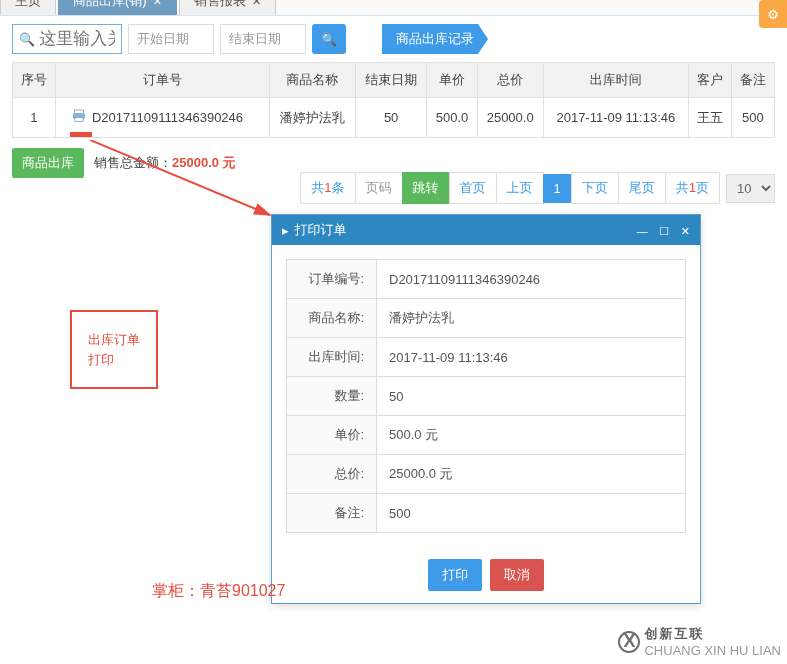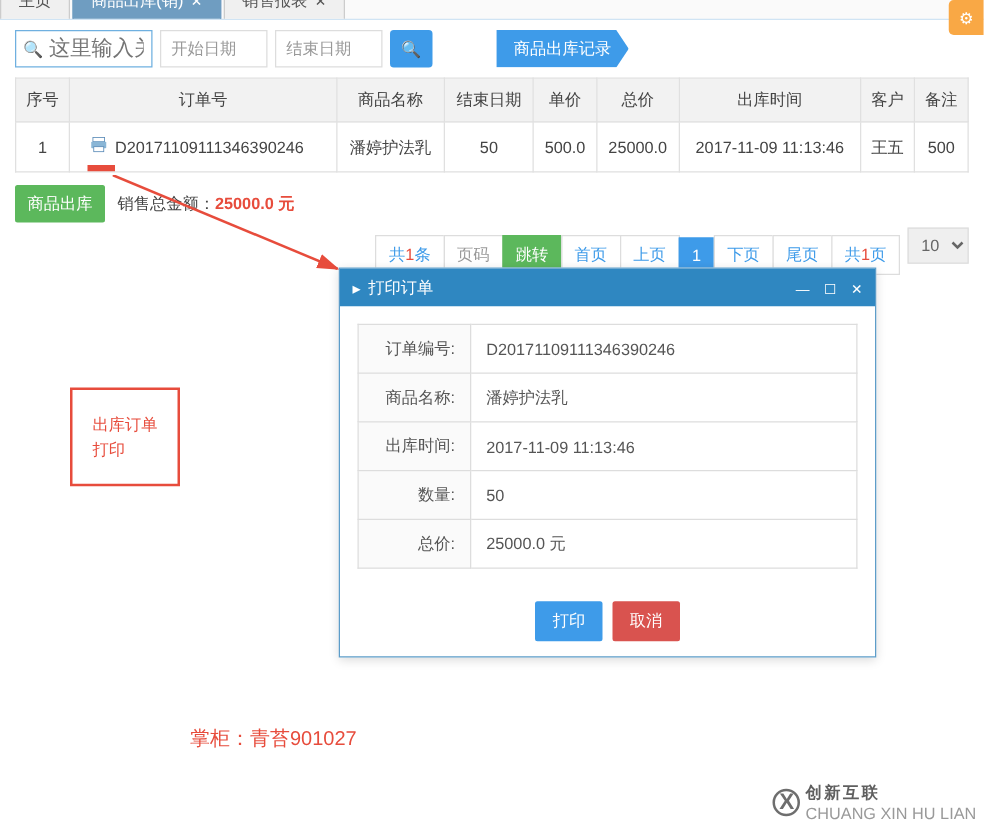--- a/index.html
+++ b/index.html
@@ -10,42 +10,42 @@
 .tab.active { background: #6f9dc1; color: #fff; border-color: #6f9dc1; }
 .tab .close { margin-left: 6px; font-size: 11px; cursor: pointer; }
 .gear-tab { position: absolute; right: 0; top: 0; width: 28px; height: 28px; background: #f9a845; color: #fff; display: flex; align-items: center; justify-content: center; border-radius: 4px 0 0 4px; }
 
 .toolbar { display: flex; gap: 6px; padding: 8px 12px; align-items: center; }
 .search-box { display: flex; align-items: center; border: 1px solid #6fb0e0; height: 30px; padding: 0 6px; width: 110px; }
 .search-box .icon { color: #3e9be9; margin-right: 4px; }
 .search-box input { border: none; outline: none; width: 100%; font-size: 17px; }
 .date-input { border: 1px solid #ddd; height: 30px; padding: 0 8px; width: 86px; color: #999; display: flex; align-items: center; }
 .btn-search { width: 34px; height: 30px; background: #3e9be9; color: #fff; border: none; display: flex; align-items: center; justify-content: center; cursor: pointer; border-radius: 3px; }
-.ribbon { background: #3e9be9; color: #fff; padding: 6px 14px; margin-left: 45px; position: relative; clip-path: polygon(0 0, calc(100% - 10px) 0, 100% 50%, calc(100% - 10px) 100%, 0 100%); }
+.ribbon { background: #3e9be9; color: #fff; padding: 6px 14px; margin-left: 30px; position: relative; clip-path: polygon(0 0, calc(100% - 10px) 0, 100% 50%, calc(100% - 10px) 100%, 0 100%); }
 
 .data-table { width: 100%; border-collapse: collapse; margin: 0 12px; width: calc(100% - 24px); }
 .data-table th { background: #f2f2f2; border: 1px solid #e0e0e0; padding: 8px 6px; font-weight: normal; color: #444; }
 .data-table td { border: 1px solid #e0e0e0; padding: 10px 6px; text-align: center; color: #444; }
 .printer-cell { display: flex; align-items: center; gap: 4px; justify-content: flex-start; padding-left: 8px; }
 .printer-icon-wrap { position: relative; }
 .red-bar { position: absolute; bottom: -10px; left: 0; width: 22px; height: 5px; background: #e74c3c; }
 
 .action-bar { display: flex; align-items: center; padding: 10px 12px; gap: 10px; }
 .btn-outbound { background: #5cb85c; color: #fff; border: none; padding: 6px 10px; cursor: pointer; border-radius: 2px; }
 .total-label { color: #444; }
 .total-value { color: #e74c3c; font-weight: bold; }
 
 .pager { position: absolute; right: 12px; top: 172px; display: flex; align-items: center; gap: 0; }
-.pager .pg { border: 1px solid #ddd; padding: 6px 10px; color: #3e9be9; cursor: pointer; background: #fff; margin-left: -1px; margin-top: 16px; }
+.pager .pg { border: 1px solid #ddd; padding: 6px 10px; color: #3e9be9; cursor: pointer; background: #fff; margin-left: -1px; }
 .pager .pg.green { background: #5cb85c; color: #fff; border-color: #5cb85c; }
 .pager .pg.active { background: #3e9be9; color: #fff; border-color: #3e9be9; }
 .pager .pg.muted { color: #999; }
 .pager select { border: 1px solid #ddd; padding: 5px 6px; margin-left: 6px; color: #666; }
 
-.callout-box { position: absolute; left: 56px; top: 310px; border: 2px solid #e74c3c; padding: 18px 16px; color: #e74c3c; font-size: 16px; line-height: 1.5; }
+.callout-box { position: absolute; left: 70px; top: 310px; border: 2px solid #e74c3c; padding: 18px 16px; color: #e74c3c; font-size: 16px; line-height: 1.5; }
 
 .arrow-line { position: absolute; left: 90px; top: 140px; width: 190px; height: 80px; pointer-events: none; }
 
 .dialog { position: absolute; left: 271px; top: 214px; width: 430px; border: 1px solid #5d9dc9; background: #fff; box-shadow: 0 2px 8px rgba(0,0,0,0.15); }
 .dialog-header { background: #2f87c1; color: #fff; display: flex; align-items: center; justify-content: space-between; padding: 6px 10px; }
 .dialog-header .title-wrap { display: flex; align-items: center; gap: 6px; }
 .dialog-header .controls span { margin-left: 8px; cursor: pointer; font-size: 11px; }
 .dialog-body { padding: 14px; }
 .detail-table { width: 100%; border-collapse: collapse; }
 .detail-table td { border: 1px solid #ddd; padding: 10px 12px; color: #555; }
@@ -189,22 +189,30 @@
           </tr>
       <tr>
             <td class="lbl">出库时间:</td>
             <td>2017-11-09 11:13:46</td>
           </tr>
       <tr>
             <td class="lbl">数量:</td>
             <td>50</td>
           </tr>
       <tr>
+            <td class="lbl">单价:</td>
+            <td>500.0 元</td>
+          </tr>
+      <tr>
             <td class="lbl">总价:</td>
             <td>25000.0 元</td>
+          </tr>
+      <tr>
+            <td class="lbl">备注:</td>
+            <td>500</td>
           </tr>
     </tbody>
       </table>
   </div>
   <div class="dialog-footer">
     <button class="btn-primary">打印</button>
     <button class="btn-danger">取消</button>
   </div>
 </div>
 

